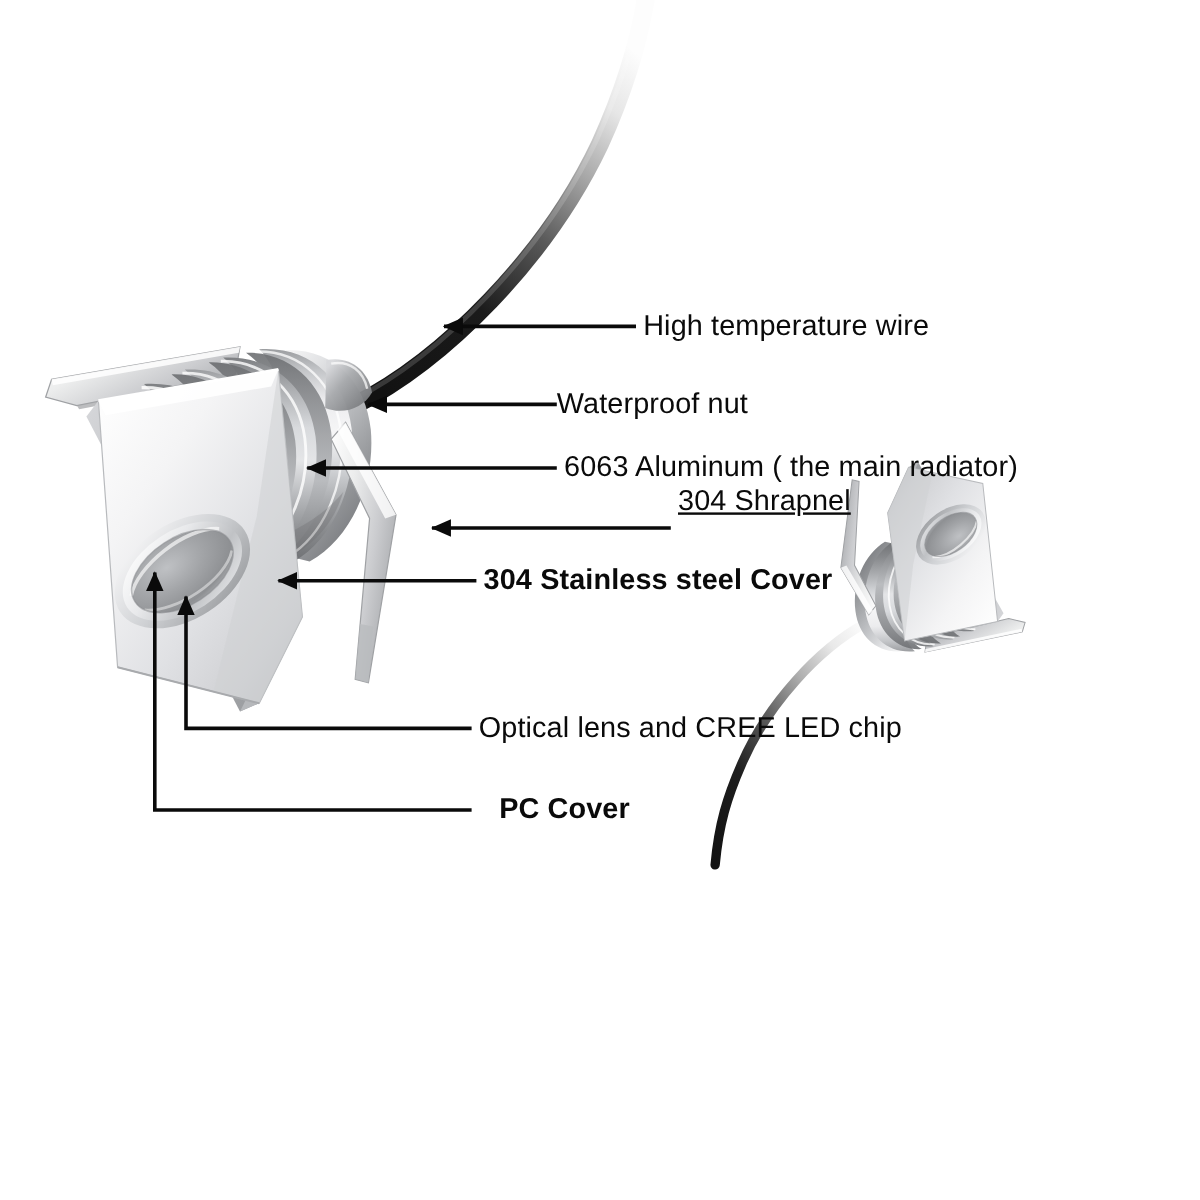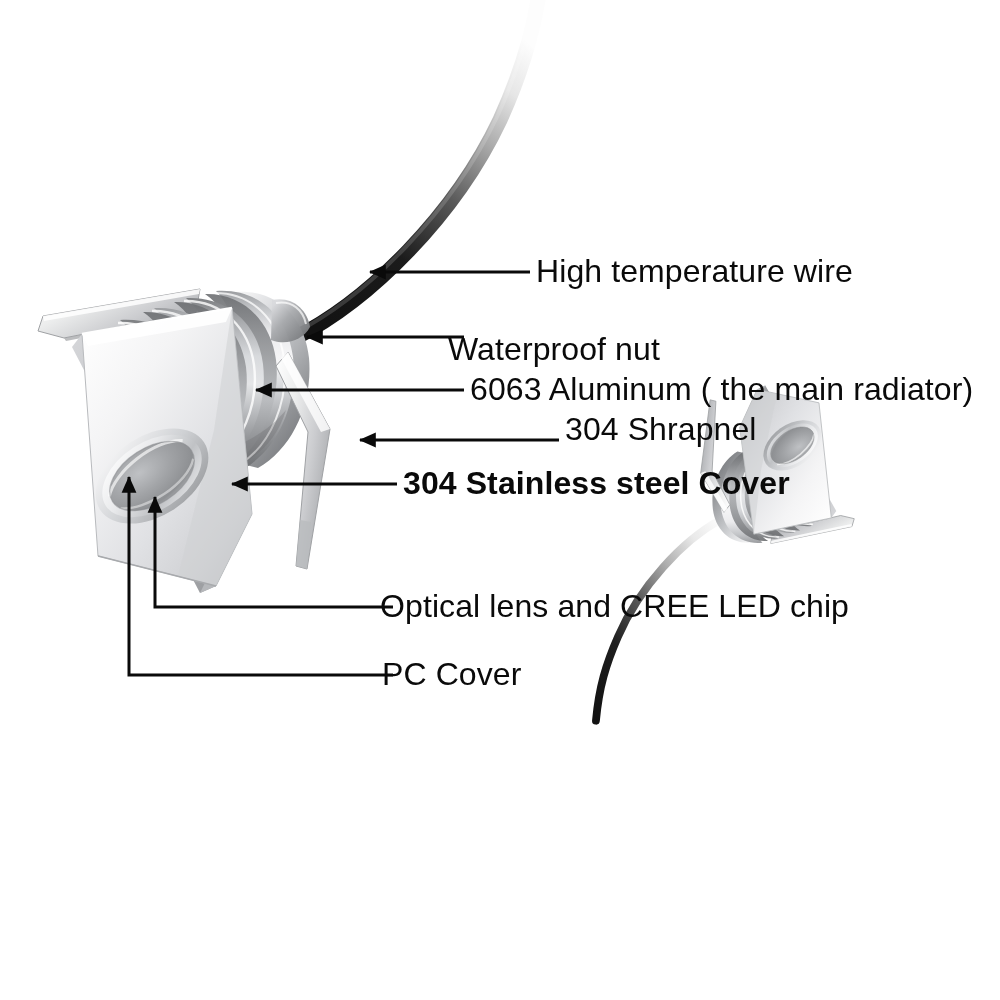--- a/index.html
+++ b/index.html
@@ -20,21 +20,21 @@
     position: absolute;
     top: 0;
     left: 0;
     width: 1000px;
     height: 1000px;
     display: block;
   }
   .callout-label {
     position: absolute;
     font-family: "Liberation Sans", sans-serif;
-    font-size: 32px;
+    font-size: 24px;
     line-height: 25px;
     color: #0a0a0a;
     white-space: nowrap;
     letter-spacing: 0.1px;
   }
 </style>
 </head>
 <body>
 
 <div id="canvas">
@@ -281,21 +281,21 @@
         <path d="M 464 390 L 256 390" fill="none" stroke="#0a0a0a" stroke-width="3" stroke-linecap="butt" stroke-linejoin="miter" marker-end="url(#arrowL)"></path>
         <path d="M 559 440 L 360 440" fill="none" stroke="#0a0a0a" stroke-width="3" stroke-linecap="butt" stroke-linejoin="miter" marker-end="url(#arrowL)"></path>
         <path d="M 397 484 L 232 484" fill="none" stroke="#0a0a0a" stroke-width="3" stroke-linecap="butt" stroke-linejoin="miter" marker-end="url(#arrowL)"></path>
         <path d="M 393 607 L 155 607 L 155 497" fill="none" stroke="#0a0a0a" stroke-width="3" stroke-linecap="butt" stroke-linejoin="miter" marker-end="url(#arrowL)"></path>
         <path d="M 393 675 L 129 675 L 129 477" fill="none" stroke="#0a0a0a" stroke-width="3" stroke-linecap="butt" stroke-linejoin="miter" marker-end="url(#arrowL)"></path>
       </g>
 </svg>
 
 <div id="labels">
       <div class="callout-label" style="left: 536px; top: 259px;">High temperature wire</div>
-      <div class="callout-label" style="left: 448px; top: 324px; margin-top: 13px;">Waterproof nut</div>
+      <div class="callout-label" style="left: 464px; top: 324px;">Waterproof nut</div>
       <div class="callout-label" style="left: 470px; top: 377px; text-align: center;">6063 Aluminum ( the main radiator)</div>
-      <div class="callout-label" style="left: 565px; top: 417px;">304 Shrapnel</div>
+      <div class="callout-label" style="left: 565px; top: 405px; text-decoration: underline;">304 Shrapnel</div>
       <div class="callout-label" style="left: 403px; top: 471px; font-weight: bold;">304 Stainless steel Cover</div>
-      <div class="callout-label" style="left: 380px; top: 594px; text-align: right;">Optical lens and CREE LED chip</div>
-      <div class="callout-label" style="left: 382px; top: 662px;">PC Cover</div>
+      <div class="callout-label" style="left: 399px; top: 594px; text-align: right;">Optical lens and CREE LED chip</div>
+      <div class="callout-label" style="left: 416px; top: 662px; font-weight: bold;">PC Cover</div>
     </div>
 
 </div>
 
 </body></html>

